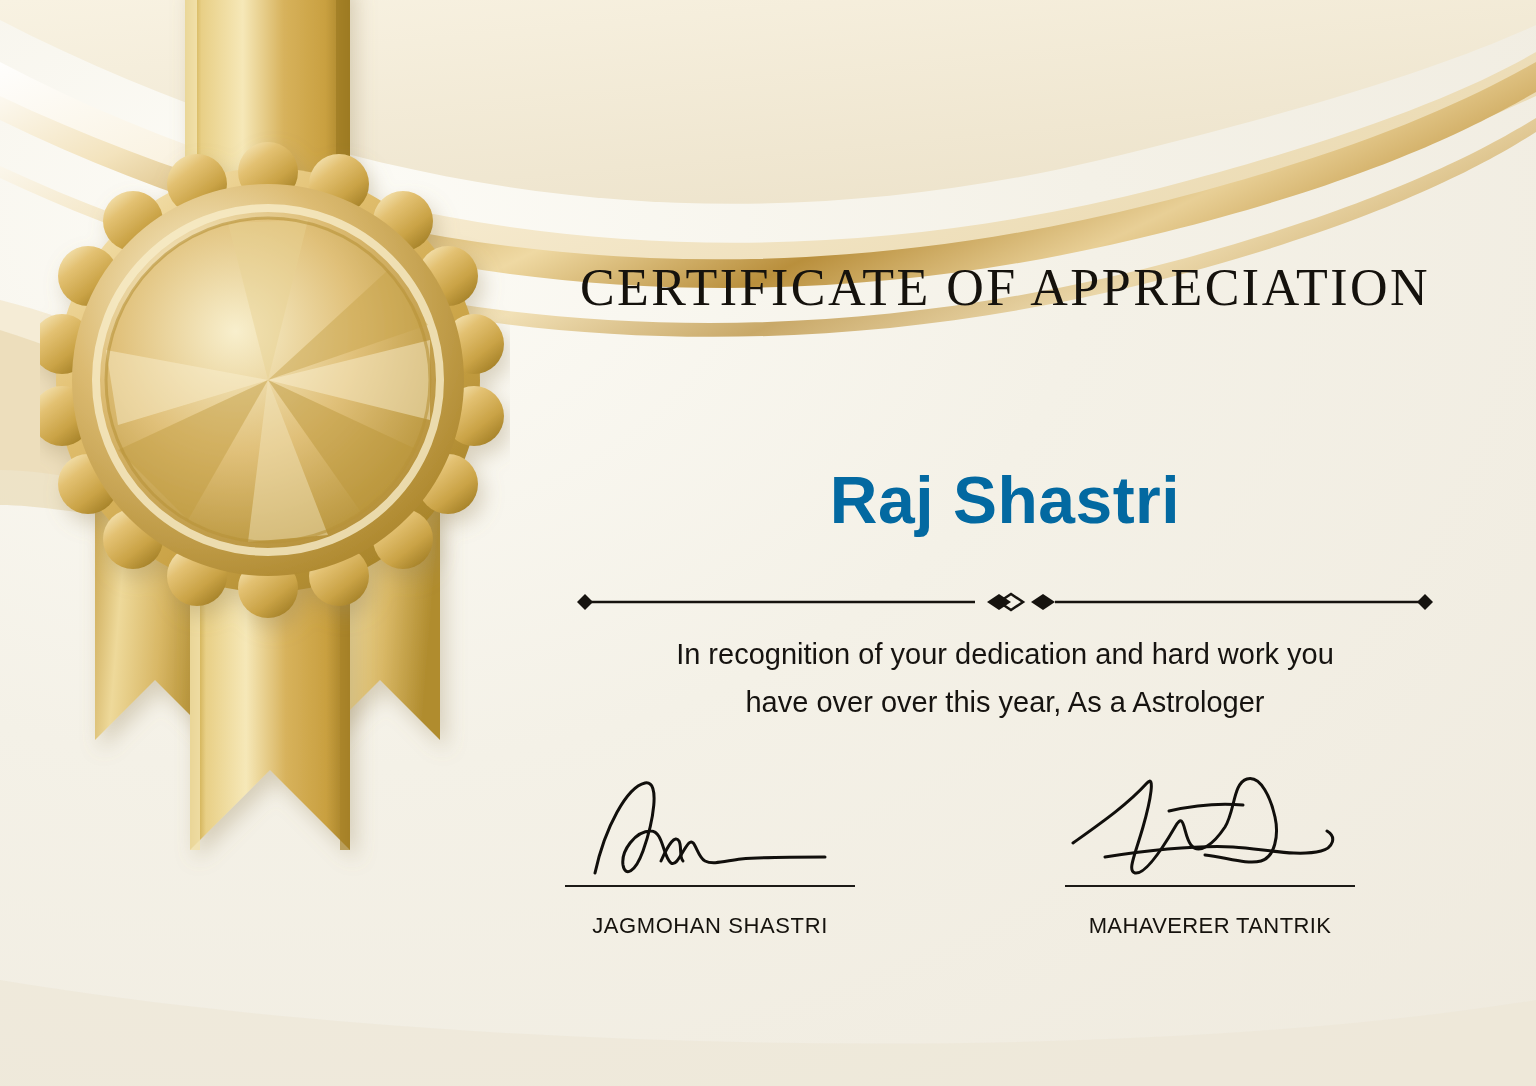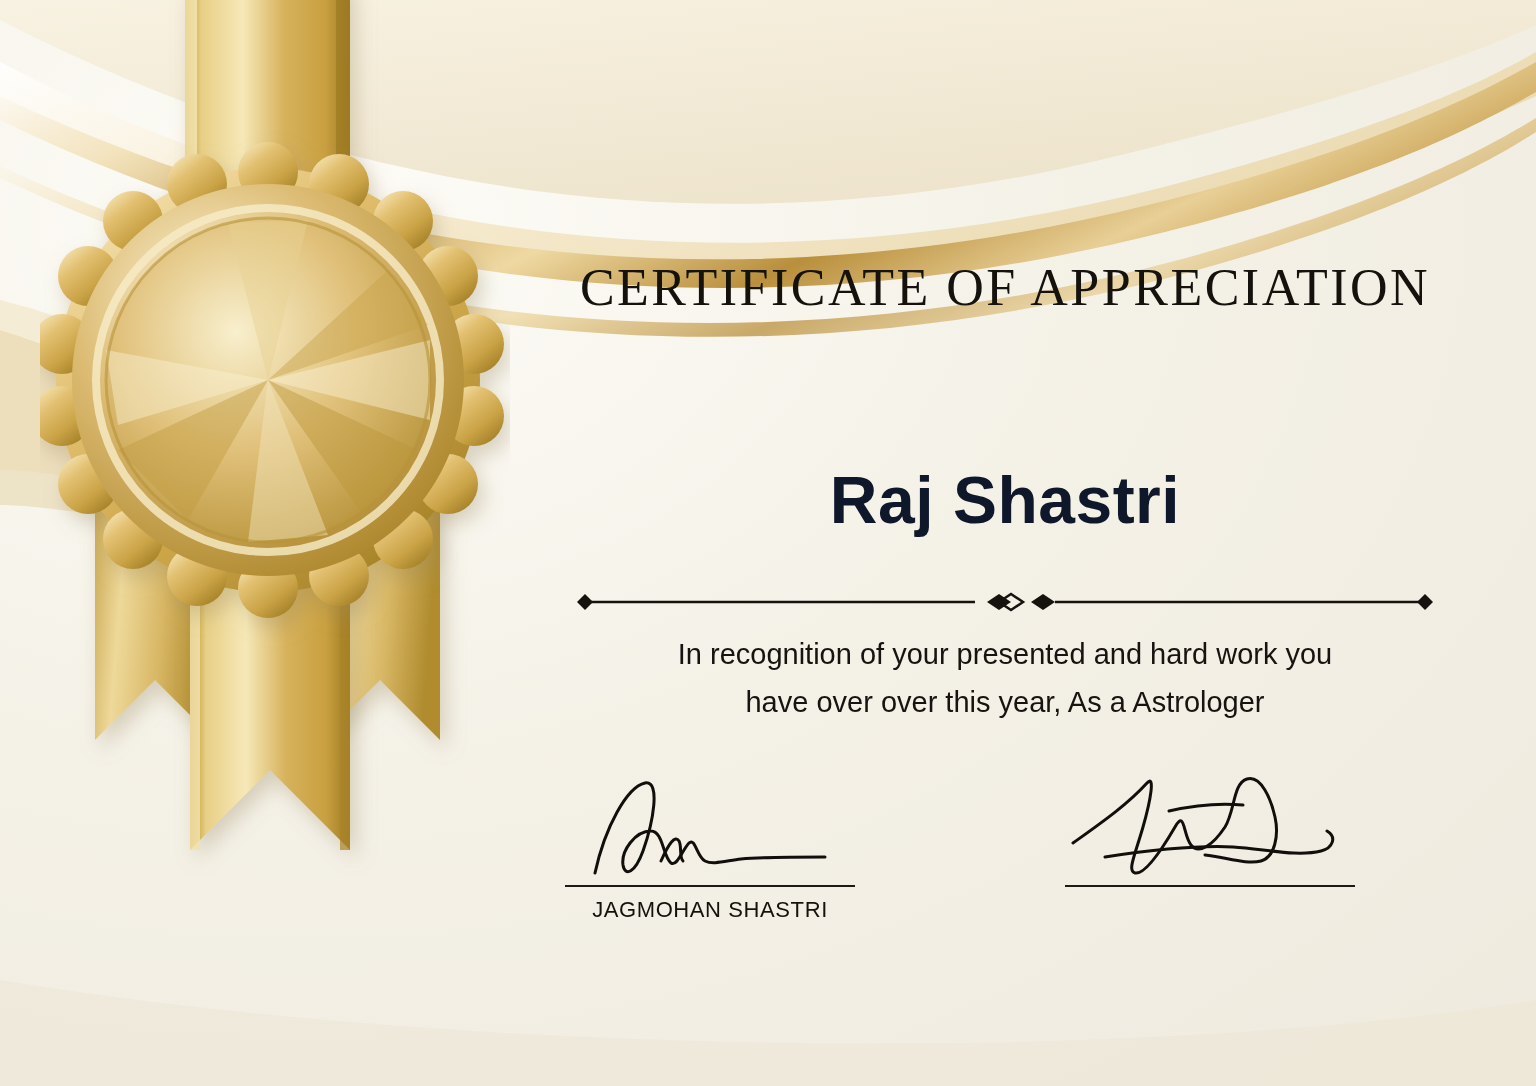--- a/index.html
+++ b/index.html
@@ -66,21 +66,21 @@
     color: #1b1813;
     letter-spacing: 0.2px;
   }
   .recipient {
     position: absolute;
     top: 462px;
     left: 0;
     width: 1000px;
     font-size: 66px;
     font-weight: bold;
-    color: #0f172a;
+    color: #0369a1;
     letter-spacing: 0.5px;
   }
 
   .divider {
     position: absolute;
     top: 588px;
     left: 50px;
     width: 900px;
     height: 28px;
   }
@@ -104,21 +104,21 @@
   .sig-right { left: 560px; top: 765px; }
   .sig-mark {
     height: 120px;
     position: relative;
   }
   .sig-line {
     border-bottom: 2px solid #1c1a16;
     width: 100%;
   }
   .sig-name {
-    margin-top: 10px;
+    margin-top: 26px;
     font-size: 22px;
     letter-spacing: 0.6px;
     color: #15120d;
     white-space: nowrap;
     text-align: center;
   }
   .sig-right .sig-name { letter-spacing: 0.4px; }
 </style>
 </head>
 <body>
@@ -274,21 +274,21 @@
         <line x1="500" y1="14" x2="870" y2="14" stroke="#16130f" stroke-width="2.5"></line>
         <polygon points="22,14 30,6 38,14 30,22" fill="#16130f"></polygon>
         <polygon points="862,14 870,6 878,14 870,22" fill="#16130f"></polygon>
         <polygon points="432,14 444,6 456,14 444,22" fill="#16130f"></polygon>
         <polygon points="444,14 456,6 468,14 456,22" fill="none" stroke="#16130f" stroke-width="2.5"></polygon>
         <polygon points="476,14 488,6 500,14 488,22" fill="#16130f"></polygon>
       </svg>
     </div>
 
     <div class="body-text">
-      <div>In recognition of your presented and hard work you</div>
+      <div>In recognition of your dedication and hard work you</div>
       <div>have over over this year, As a Astrologer</div>
     </div>
 
     <div class="sig-block sig-left">
       <div class="sig-mark">
         <svg width="290" height="120" viewBox="0 0 290 120">
           <g fill="none" stroke="#110f0c" stroke-width="3" stroke-linecap="round">
             <path d="M30,108 C40,62 62,22 80,18 C96,15 88,58 78,86 C70,108 60,112 58,100 C56,86 70,66 86,66 C98,66 98,92 106,98 C112,102 118,84 124,78 C130,72 132,92 140,96 C148,100 160,96 176,94 C200,92 232,92 260,92"></path>
             <path d="M96,96 C104,78 110,70 114,76 C117,81 114,92 118,96"></path>
           </g>
@@ -302,16 +302,17 @@
       <div class="sig-mark">
         <svg width="290" height="120" viewBox="0 0 290 120">
           <g fill="none" stroke="#110f0c" stroke-width="3" stroke-linecap="round">
             <path d="M8,78 C36,58 62,40 82,18 C90,9 86,34 78,62 C70,90 62,106 70,108 C80,110 96,86 110,62 C120,44 118,70 126,80 C134,90 148,80 160,62 C170,46 168,18 182,14 C196,10 206,34 210,52 C214,70 210,92 196,96 C182,100 160,92 140,90"></path>
             <path d="M40,92 C80,86 130,80 168,82 C200,84 232,92 256,86 C268,83 272,72 262,66"></path>
             <path d="M104,46 C130,40 156,38 178,40"></path>
           </g>
         </svg>
       </div>
       <div class="sig-line"></div>
+      <div class="sig-name">MAHAVERER TANTRIK</div>
     </div>
 
   </div>
 </div>
 
 </body></html>

